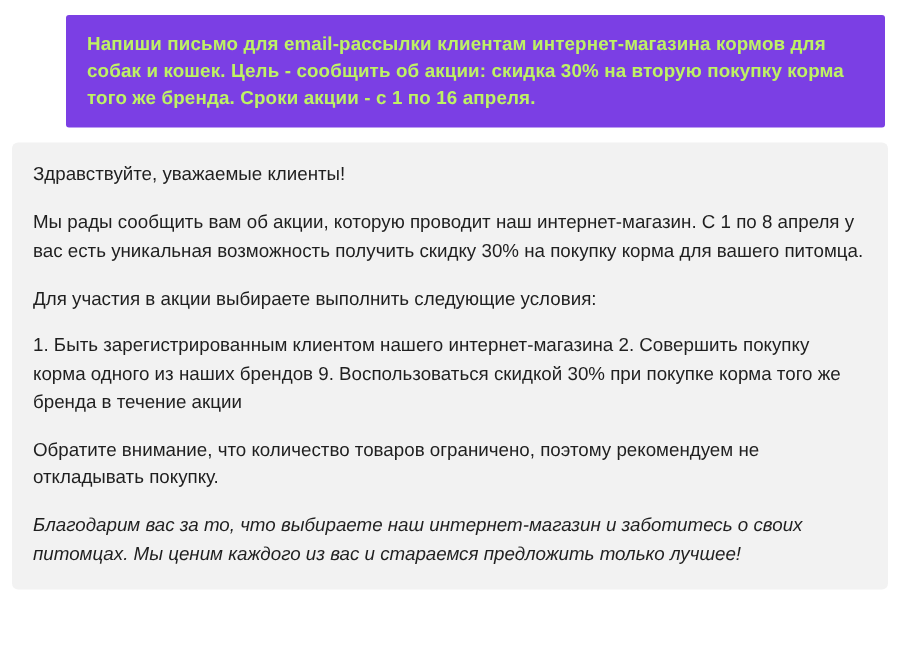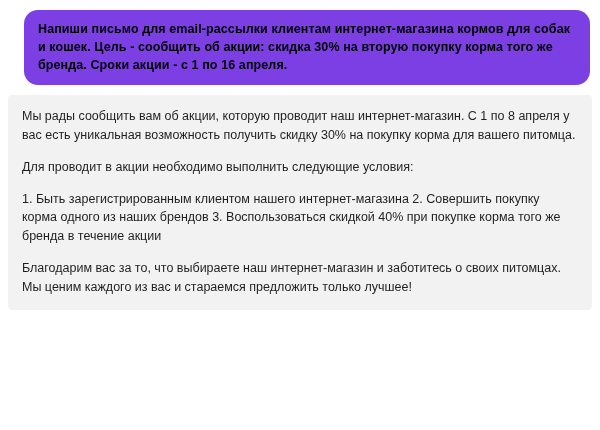--- a/index.html
+++ b/index.html
@@ -16,54 +16,57 @@
   }
   .chat {
     width: 600px;
     height: 430px;
     box-sizing: border-box;
     padding: 6px 8px 0 8px;
     display: flex;
     flex-direction: column;
   }
   .prompt-bubble {
-    margin: 4px 2px 10px 16px;
+    margin: 4px 2px 10px 36px;
     background: #7b3fe4;
-    color: #000000;
-    border-radius: 14px;
+    color: #bef264;
+    border-radius: 2px;
     padding: 10px 14px 11px 14px;
     font-size: 12.5px;
     font-weight: bold;
     line-height: 1.45;
     letter-spacing: 0.1px;
   }
   .answer-card {
     background: #f2f2f2;
     border-radius: 4px;
     padding: 12px 14px 10px 14px;
     font-size: 12.5px;
     line-height: 1.5;
     color: #1f1f1f;
     flex: 0 0 auto;
   }
   .answer-card p {
     margin: 0 0 13px 0;
   }
   .answer-card p:last-child {
     margin-bottom: 4px;
+    font-style: italic;
   }
 </style>
 </head>
 <body>
 
 <div class="chat">
 
   <div class="prompt-bubble">Напиши письмо для email-рассылки клиентам интернет-магазина кормов для собак и кошек. Цель - сообщить об акции: скидка 30% на вторую покупку корма того же бренда. Сроки акции - с 1 по 16 апреля.</div>
 
   <div class="answer-card">
+    <p>Здравствуйте, уважаемые клиенты!</p>
     <p>Мы рады сообщить вам об акции, которую проводит наш интернет-магазин. С 1 по 8 апреля у вас есть уникальная возможность получить скидку 30% на покупку корма для вашего питомца.</p>
-    <p>Для проводит в акции необходимо выполнить следующие условия:</p>
-    <p>1. Быть зарегистрированным клиентом нашего интернет-магазина 2. Совершить покупку корма одного из наших брендов 3. Воспользоваться скидкой 40% при покупке корма того же бренда в течение акции</p>
+    <p>Для участия в акции выбираете выполнить следующие условия:</p>
+    <p>1. Быть зарегистрированным клиентом нашего интернет-магазина 2. Совершить покупку корма одного из наших брендов 9. Воспользоваться скидкой 30% при покупке корма того же бренда в течение акции</p>
+    <p>Обратите внимание, что количество товаров ограничено, поэтому рекомендуем не откладывать покупку.</p>
     <p>Благодарим вас за то, что выбираете наш интернет-магазин и заботитесь о своих питомцах. Мы ценим каждого из вас и стараемся предложить только лучшее!</p>
 
   </div>
 
 </div>
 
 </body></html>

